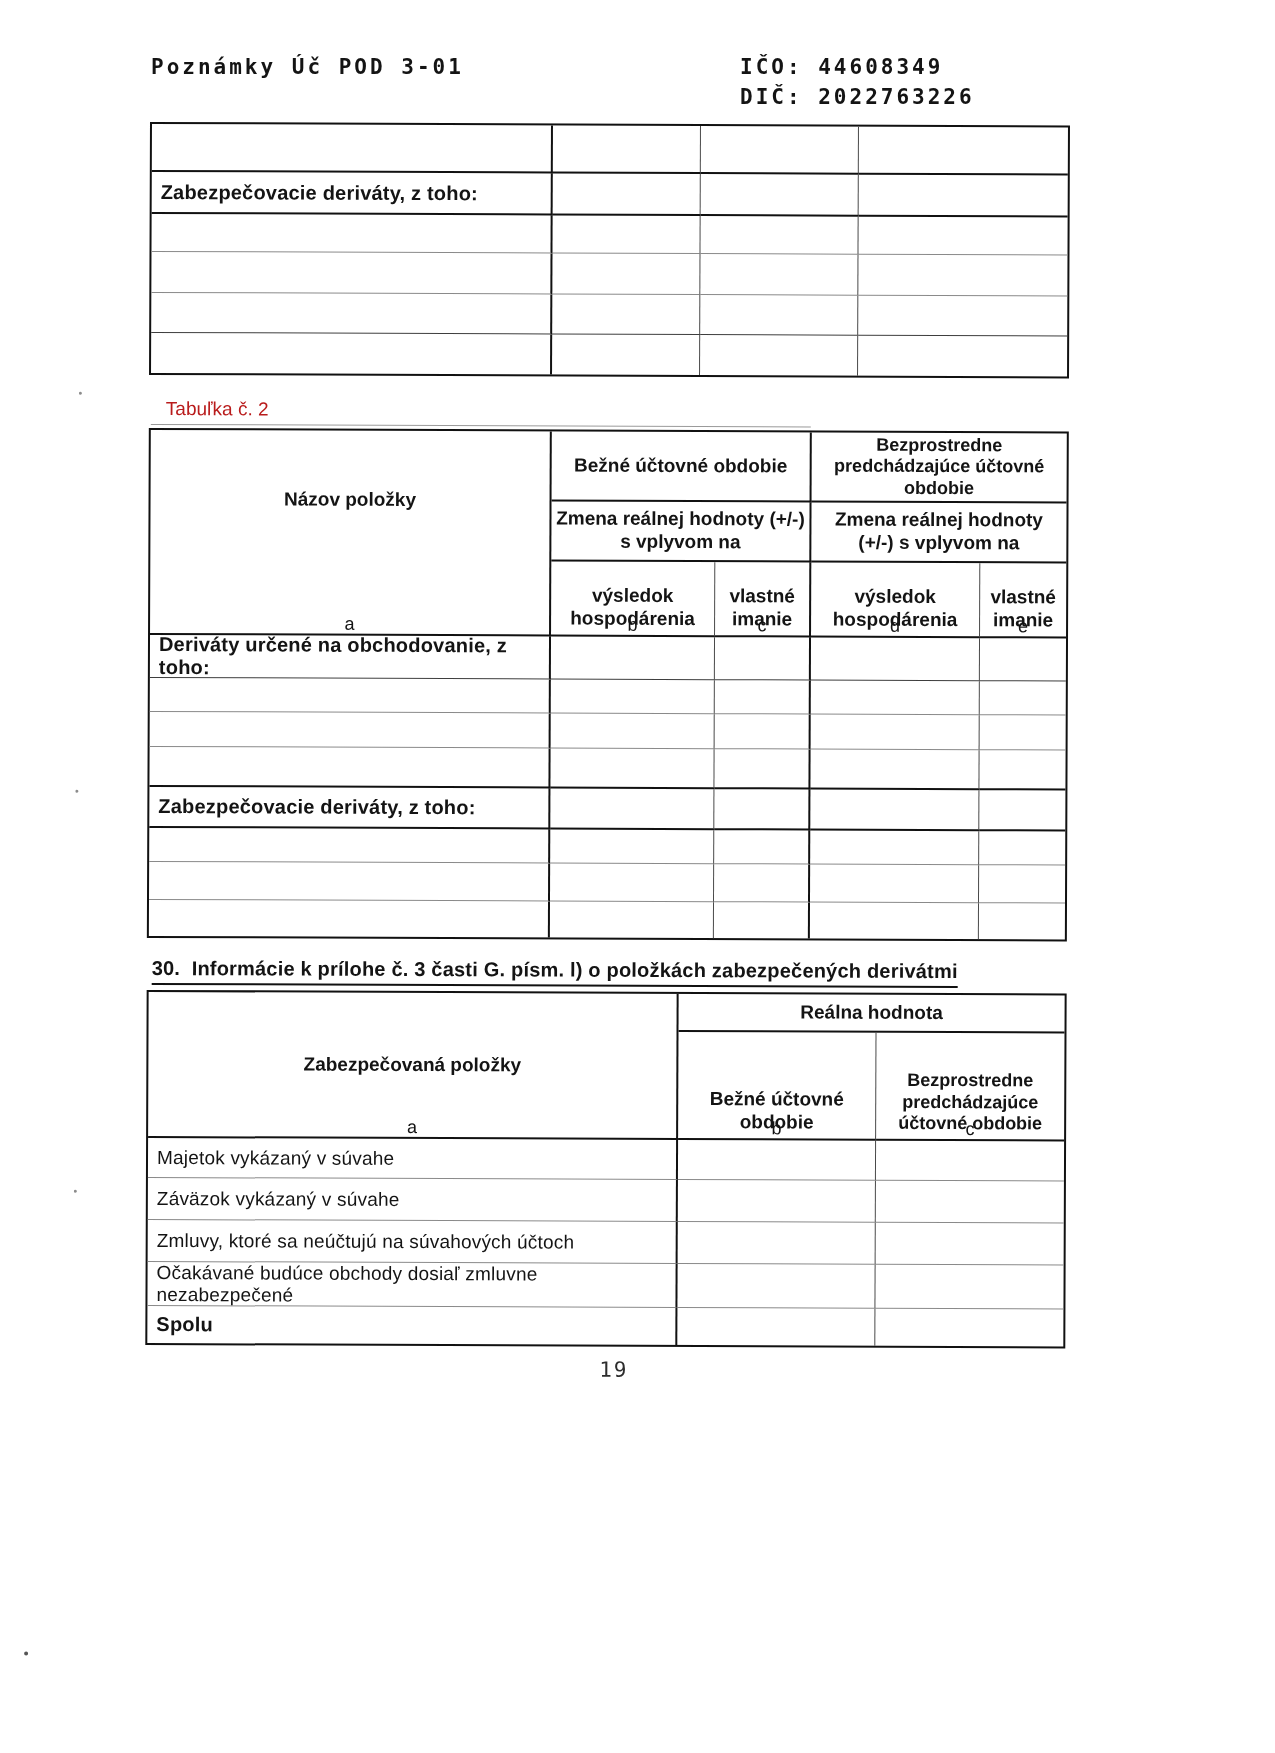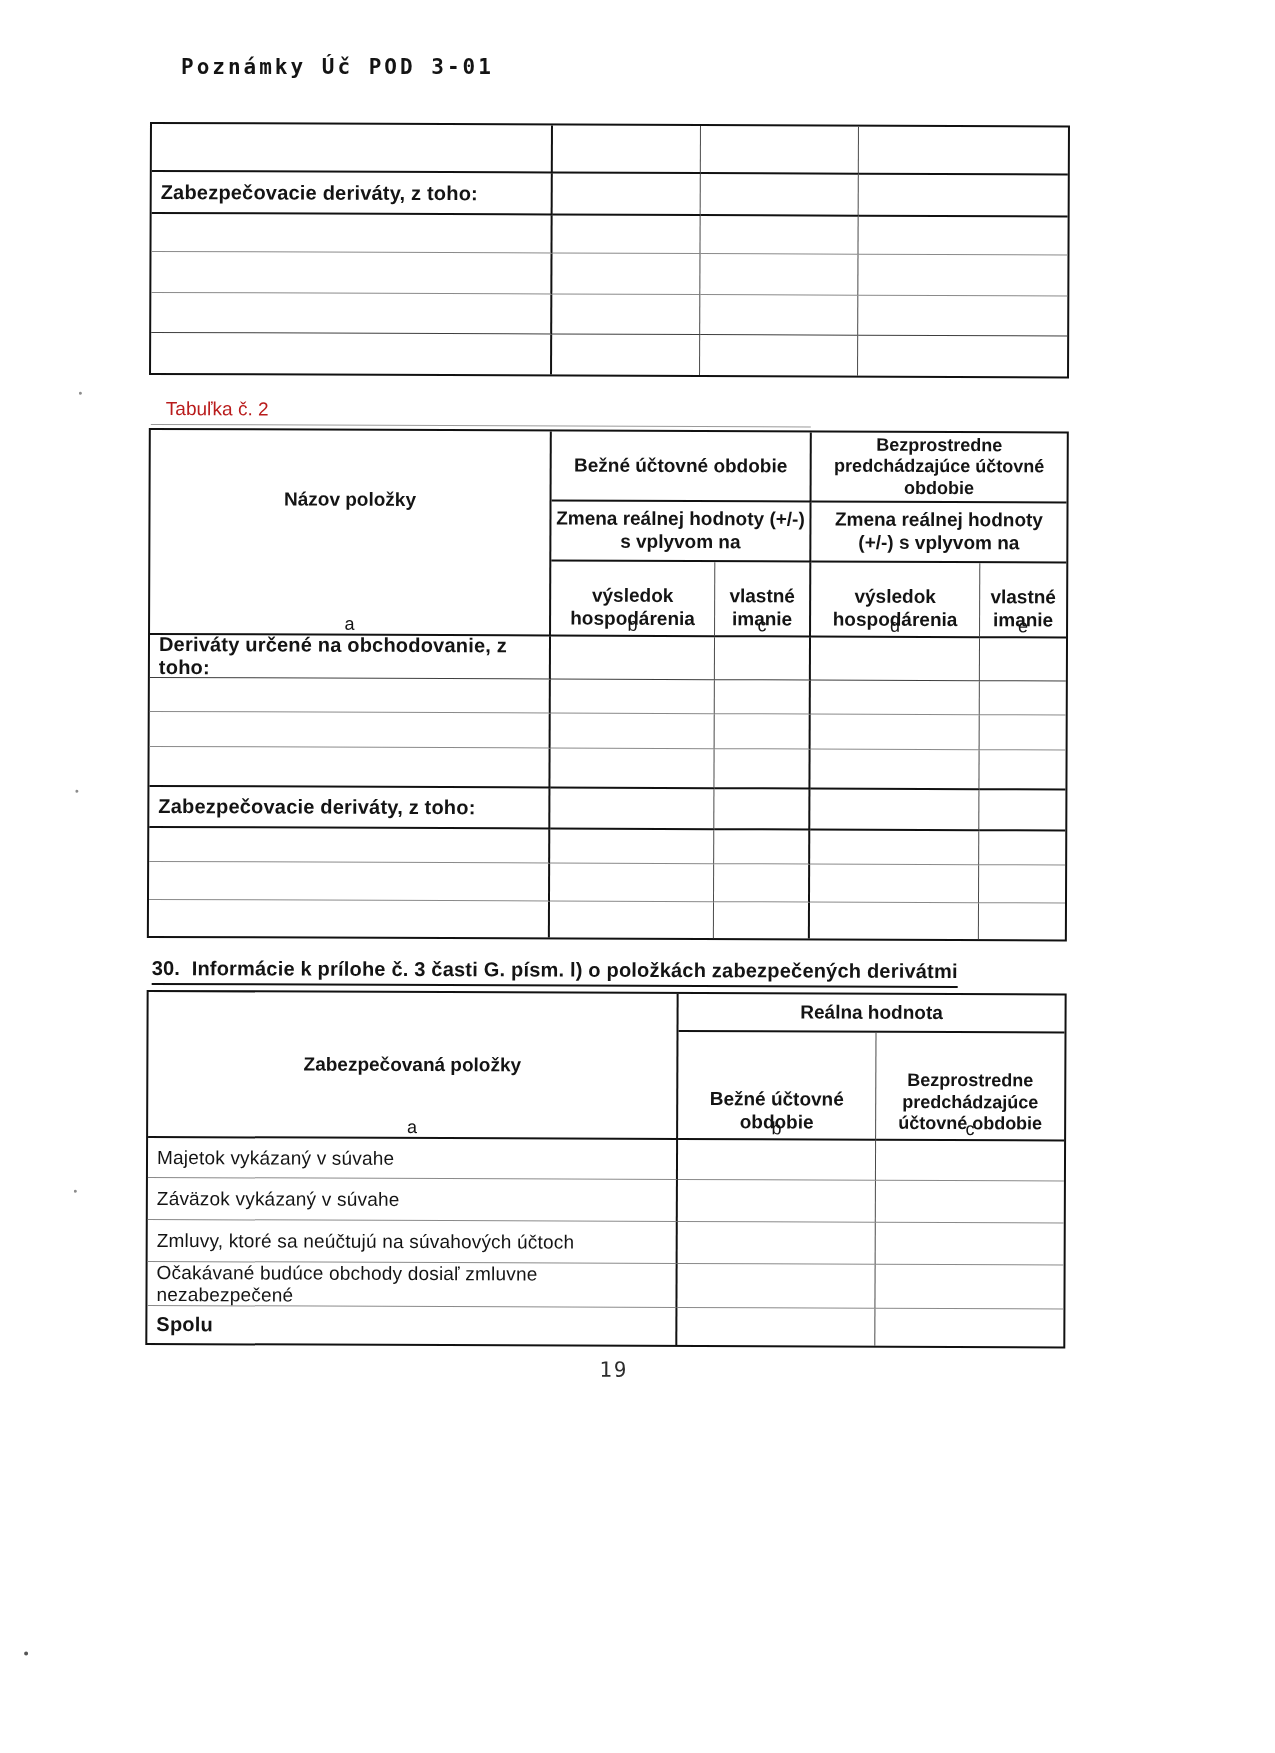--- a/index.html
+++ b/index.html
@@ -4,21 +4,21 @@
 <style>
   * { margin:0; padding:0; box-sizing:border-box; }
   body { background:#fff; }
   .page {
     position:relative; width:1275px; height:1753px; background:#fff;
     font-family:"Liberation Sans", sans-serif; color:#141414; overflow:hidden;
   }
   .mono { font-family:"DejaVu Sans Mono","Liberation Mono",monospace; }
 
   
-  .doc-title { position:absolute; left:181px; top:55px; font-size:21px; font-weight:bold; letter-spacing:3px; }
+  .doc-title { position:absolute; left:151px; top:55px; font-size:21px; font-weight:bold; letter-spacing:3px; }
   .id-block { position:absolute; left:740px; top:52px; font-size:21px; font-weight:bold; letter-spacing:3px; line-height:30px; }
   .id-line { white-space:pre; }
 
   
   .tbl { position:absolute; display:grid; border:2px solid #111; background:#fff; }
   .cell { position:relative; border-right:1px solid #4a4a4a; border-bottom:1px solid #3e3e3e; }
   .cell.lc { border-right:none; }
   .cell.lr { border-bottom:none; }
   .cell.vthick { border-right:2px solid #111; }
   .cell.bthick { border-bottom:2px solid #111; }
@@ -45,20 +45,24 @@
           transform:rotate(0.22deg); transform-origin:160px 120px; }
 
   .dot { position:absolute; background:#8c8c8c; border-radius:50%; }
 </style>
 </head>
 <body>
 
 <div class="page">
 
   <div class="doc-title mono">Poznámky Úč POD 3-01</div>
+  <div class="id-block mono">
+    <div class="id-line">IČO: 44608349</div>
+    <div class="id-line">DIČ: 2022763226</div>
+  </div>
 
   <div class="tilt">
 
     <div class="tbl" style="left:150px; top:122px; width:920px; height:253px;
                 grid-template-columns:401px 148px 158px 209px;
                 grid-template-rows:48px 42px 38px 41px 40px 40px;">
 
       <div class="cell vthick bthick lbl"></div>
       <div class="cell bthick"></div>
       <div class="cell bthick"></div>

